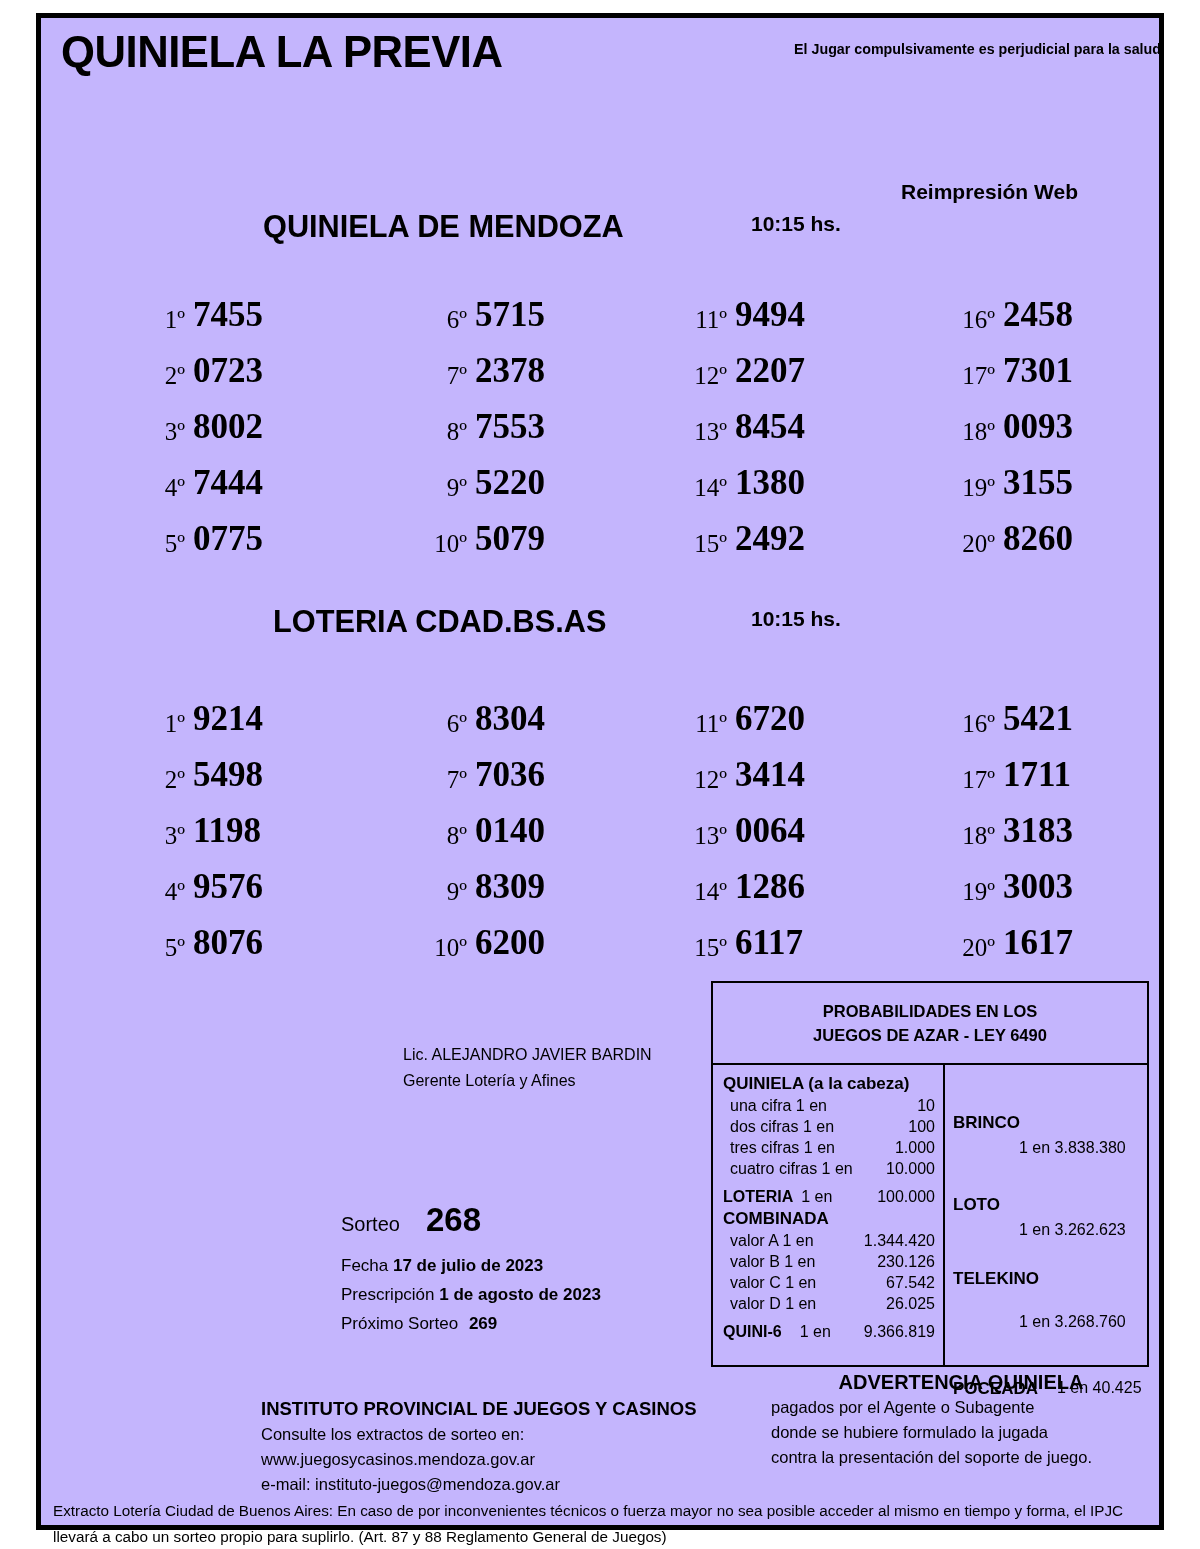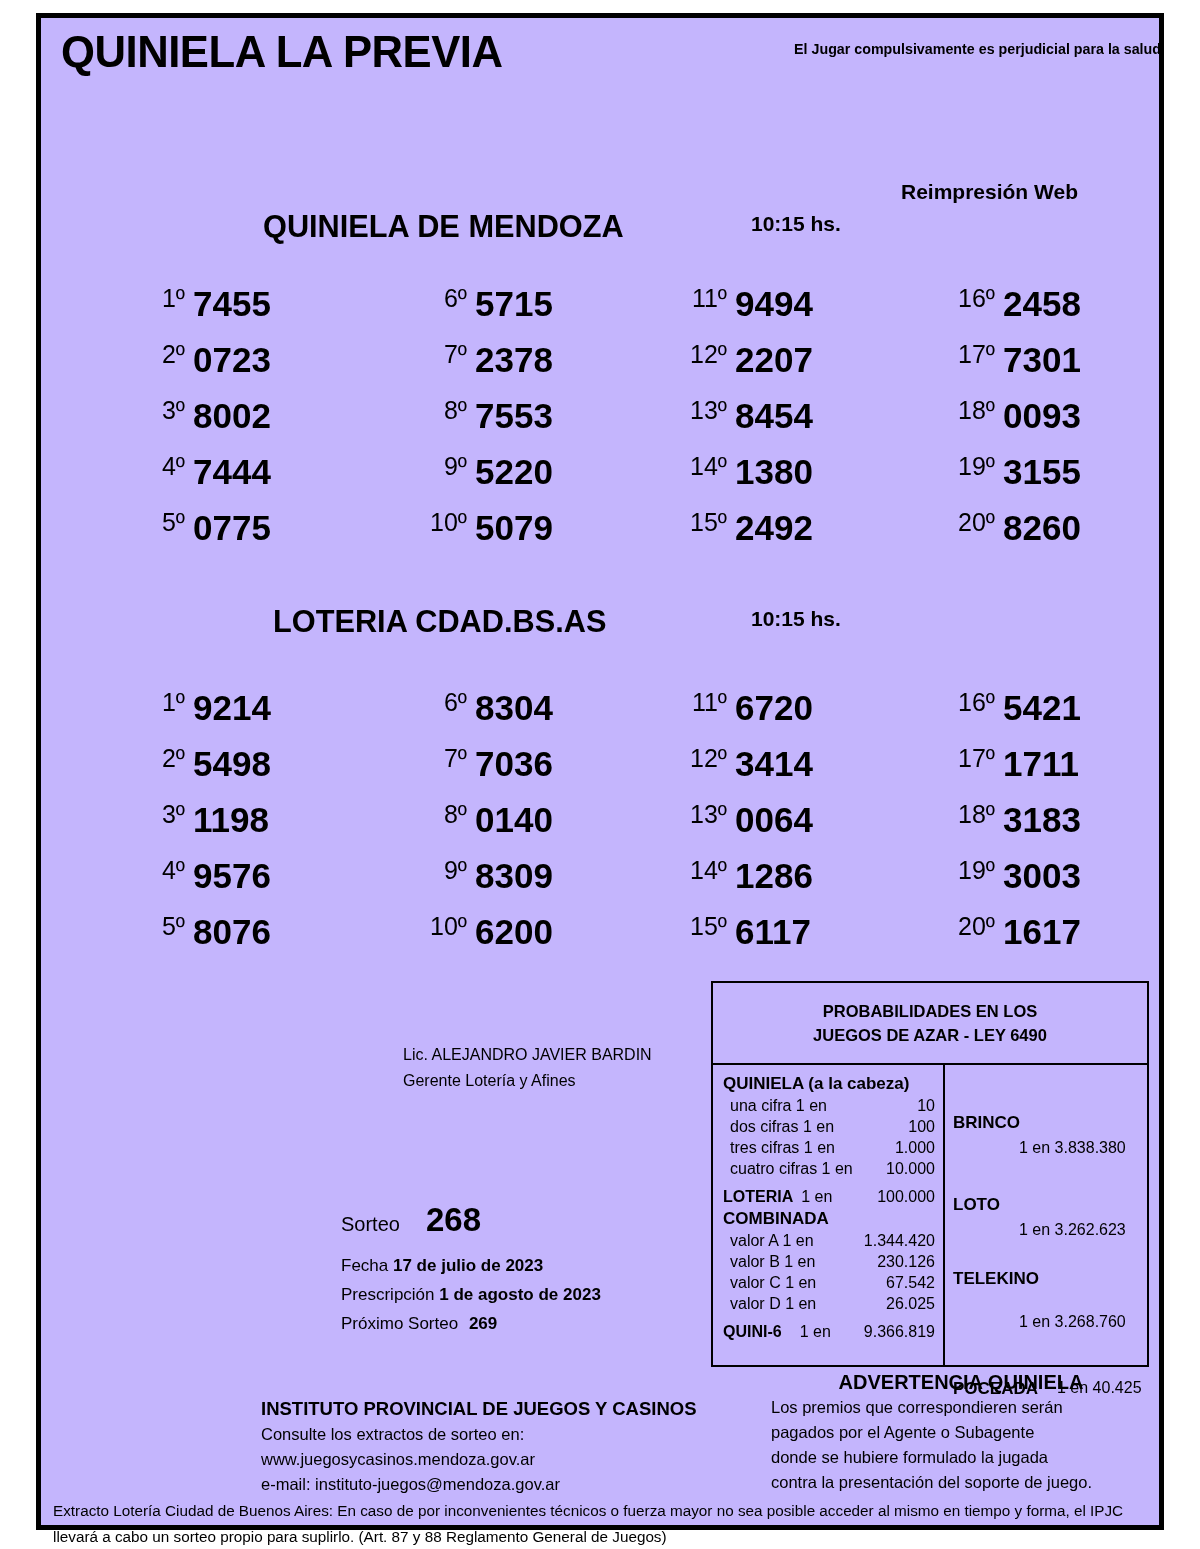--- a/index.html
+++ b/index.html
@@ -81,23 +81,24 @@
   }
 
   .results-grid {
     position: absolute;
     left: 0; right: 0;
   }
   .result-cell {
     position: absolute;
     height: 46px;
     display: flex;
-    align-items: flex-start;
+    align-items: flex-end;
     justify-content: flex-end;
     white-space: nowrap;
+    font-family: Liberation Serif, serif;
   }
   .rank {
     font-size: 25px;
     font-weight: normal;
     margin-right: 8px;
     line-height: 1;
   }
   .num {
     font-size: 35px;
     font-weight: bold;
@@ -485,21 +486,20 @@
 
   <div class="inst-block">
     <div class="inst-title">INSTITUTO PROVINCIAL DE JUEGOS Y CASINOS</div>
     <div class="inst-line">Consulte los extractos de sorteo en:</div>
     <div class="inst-line">www.juegosycasinos.mendoza.gov.ar</div>
     <div class="inst-line">e-mail:  instituto-juegos@mendoza.gov.ar</div>
   </div>
 
   <div class="adv-block">
     <div class="adv-title">ADVERTENCIA QUINIELA</div>
-    <div class="adv-line">Los premios que correspondieren serán</div>
     <div class="adv-line">pagados por el Agente o Subagente</div>
     <div class="adv-line">donde se hubiere formulado la jugada</div>
     <div class="adv-line">contra la presentación del soporte de juego.</div>
   </div>
 
   <div class="bottom-note">Extracto Lotería Ciudad de Buenos Aires: En caso de por inconvenientes técnicos o fuerza mayor no sea posible acceder al mismo en tiempo y forma, el IPJC llevará a cabo un sorteo propio para suplirlo. (Art. 87 y 88 Reglamento General de Juegos)</div>
 
 </div>
 
 </body></html>

